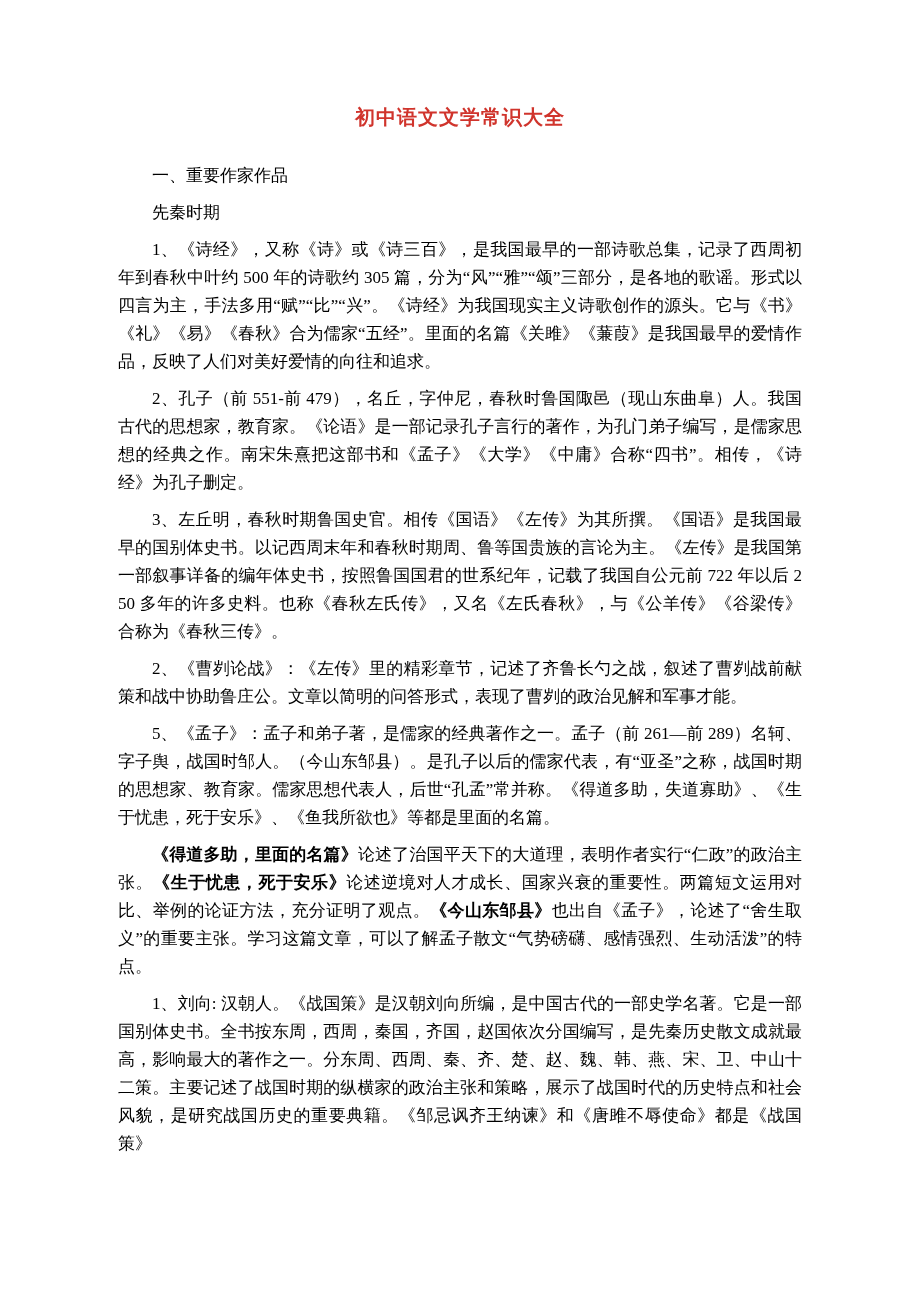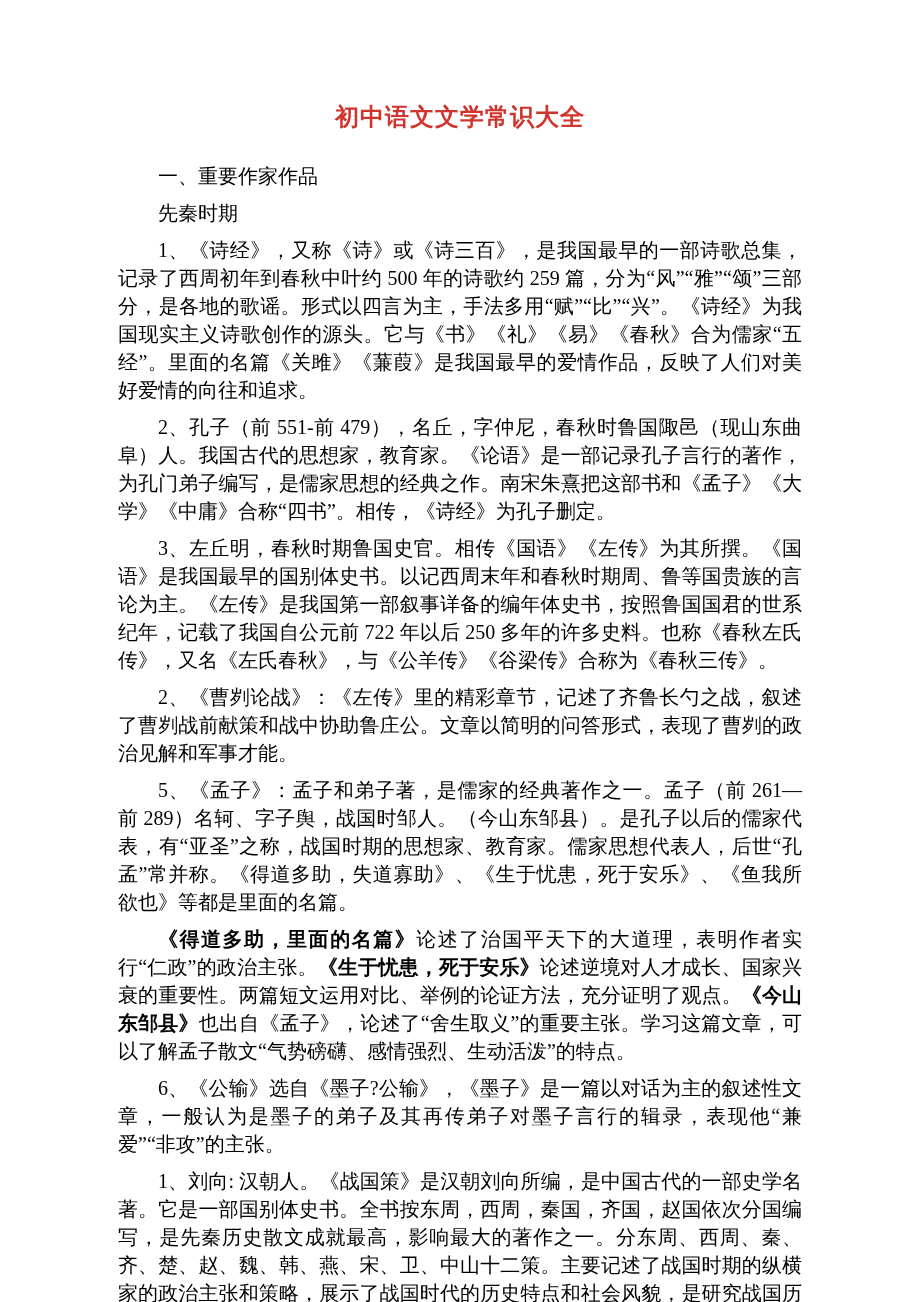--- a/index.html
+++ b/index.html
@@ -17,51 +17,50 @@
   .page {
     box-sizing: border-box;
     width: 920px;
     min-height: 1302px;
     padding: 98px 118px 40px 118px;
     background: #ffffff;
   }
   .doc-title {
     margin: 0 0 26px 0;
     text-align: center;
-    font-size: 24px;
+    font-size: 20px;
     font-weight: bold;
     line-height: 38px;
     letter-spacing: 1px;
   }
   .doc-body {
     font-size: 17px;
   }
   .para {
     margin: 0 0 9px 0;
-    font-size: 20px;
+    font-size: 17px;
     line-height: 28px;
     text-align: justify;
     text-indent: 2em;
     color: #000000;
     word-break: break-all;
   }
   .para .bold {
     font-weight: bold;
   }
 </style>
 </head>
 <body>
 
 <div class="page">
   <h1 class="doc-title" style="color: rgb(208, 52, 44);">初中语文文学常识大全</h1>
   <div class="doc-body" id="doc-body">
       <p class="para"><span class="">一、重要作家作品</span></p>
       <p class="para"><span class="">先秦时期</span></p>
-      <p class="para"><span class="">1、《诗经》，又称《诗》或《诗三百》，是我国最早的一部诗歌总集，记录了西周初年到春秋中叶约 500 年的诗歌约 259 篇，分为“风”“雅”“颂”三部分，是各地的歌谣。形式以四言为主，手法多用“赋”“比”“兴”。《诗经》为我国现实主义诗歌创作的源头。它与《书》《礼》《易》《春秋》合为儒家“五经”。里面的名篇《关雎》《蒹葭》是我国最早的爱情作品，反映了人们对美好爱情的向往和追求。</span></p>
+      <p class="para"><span class="">1、《诗经》，又称《诗》或《诗三百》，是我国最早的一部诗歌总集，记录了西周初年到春秋中叶约 500 年的诗歌约 305 篇，分为“风”“雅”“颂”三部分，是各地的歌谣。形式以四言为主，手法多用“赋”“比”“兴”。《诗经》为我国现实主义诗歌创作的源头。它与《书》《礼》《易》《春秋》合为儒家“五经”。里面的名篇《关雎》《蒹葭》是我国最早的爱情作品，反映了人们对美好爱情的向往和追求。</span></p>
       <p class="para"><span class="">2、孔子（前 551-前 479），名丘，字仲尼，春秋时鲁国陬邑（现山东曲阜）人。我国古代的思想家，教育家。《论语》是一部记录孔子言行的著作，为孔门弟子编写，是儒家思想的经典之作。南宋朱熹把这部书和《孟子》《大学》《中庸》合称“四书”。相传，《诗经》为孔子删定。</span></p>
       <p class="para"><span class="">3、左丘明，春秋时期鲁国史官。相传《国语》《左传》为其所撰。《国语》是我国最早的国别体史书。以记西周末年和春秋时期周、鲁等国贵族的言论为主。《左传》是我国第一部叙事详备的编年体史书，按照鲁国国君的世系纪年，记载了我国自公元前 722 年以后 250 多年的许多史料。也称《春秋左氏传》，又名《左氏春秋》，与《公羊传》《谷梁传》合称为《春秋三传》。</span></p>
       <p class="para"><span class="">2、《曹刿论战》：《左传》里的精彩章节，记述了齐鲁长勺之战，叙述了曹刿战前献策和战中协助鲁庄公。文章以简明的问答形式，表现了曹刿的政治见解和军事才能。</span></p>
       <p class="para"><span class="">5、《孟子》：孟子和弟子著，是儒家的经典著作之一。孟子（前 261—前 289）名轲、字子舆，战国时邹人。（今山东邹县）。是孔子以后的儒家代表，有“亚圣”之称，战国时期的思想家、教育家。儒家思想代表人，后世“孔孟”常并称。《得道多助，失道寡助》、《生于忧患，死于安乐》、《鱼我所欲也》等都是里面的名篇。</span></p>
       <p class="para"><span class="bold">《得道多助，里面的名篇》</span><span class="">论述了治国平天下的大道理，表明作者实行“仁政”的政治主张。</span><span class="bold">《生于忧患，死于安乐》</span><span class="">论述逆境对人才成长、国家兴衰的重要性。两篇短文运用对比、举例的论证方法，充分证明了观点。</span><span class="bold">《今山东邹县》</span><span class="">也出自《孟子》，论述了“舍生取义”的重要主张。学习这篇文章，可以了解孟子散文“气势磅礴、感情强烈、生动活泼”的特点。</span></p>
-      <p class="para"><span class="">6、《公输》选自《墨子?公输》，《墨子》是一篇以对话为主的叙述性文章，一般认为是墨子的弟子及其再传弟子对墨子言行的辑录，表现他“兼爱”“非攻”的主张。</span></p>
       <p class="para"><span class="">1、刘向: 汉朝人。《战国策》是汉朝刘向所编，是中国古代的一部史学名著。它是一部国别体史书。全书按东周，西周，秦国，齐国，赵国依次分国编写，是先秦历史散文成就最高，影响最大的著作之一。分东周、西周、秦、齐、楚、赵、魏、韩、燕、宋、卫、中山十二策。主要记述了战国时期的纵横家的政治主张和策略，展示了战国时代的历史特点和社会风貌，是研究战国历史的重要典籍。《邹忌讽齐王纳谏》和《唐雎不辱使命》都是《战国策》</span></p>
     </div>
 </div>
 
 </body></html>

